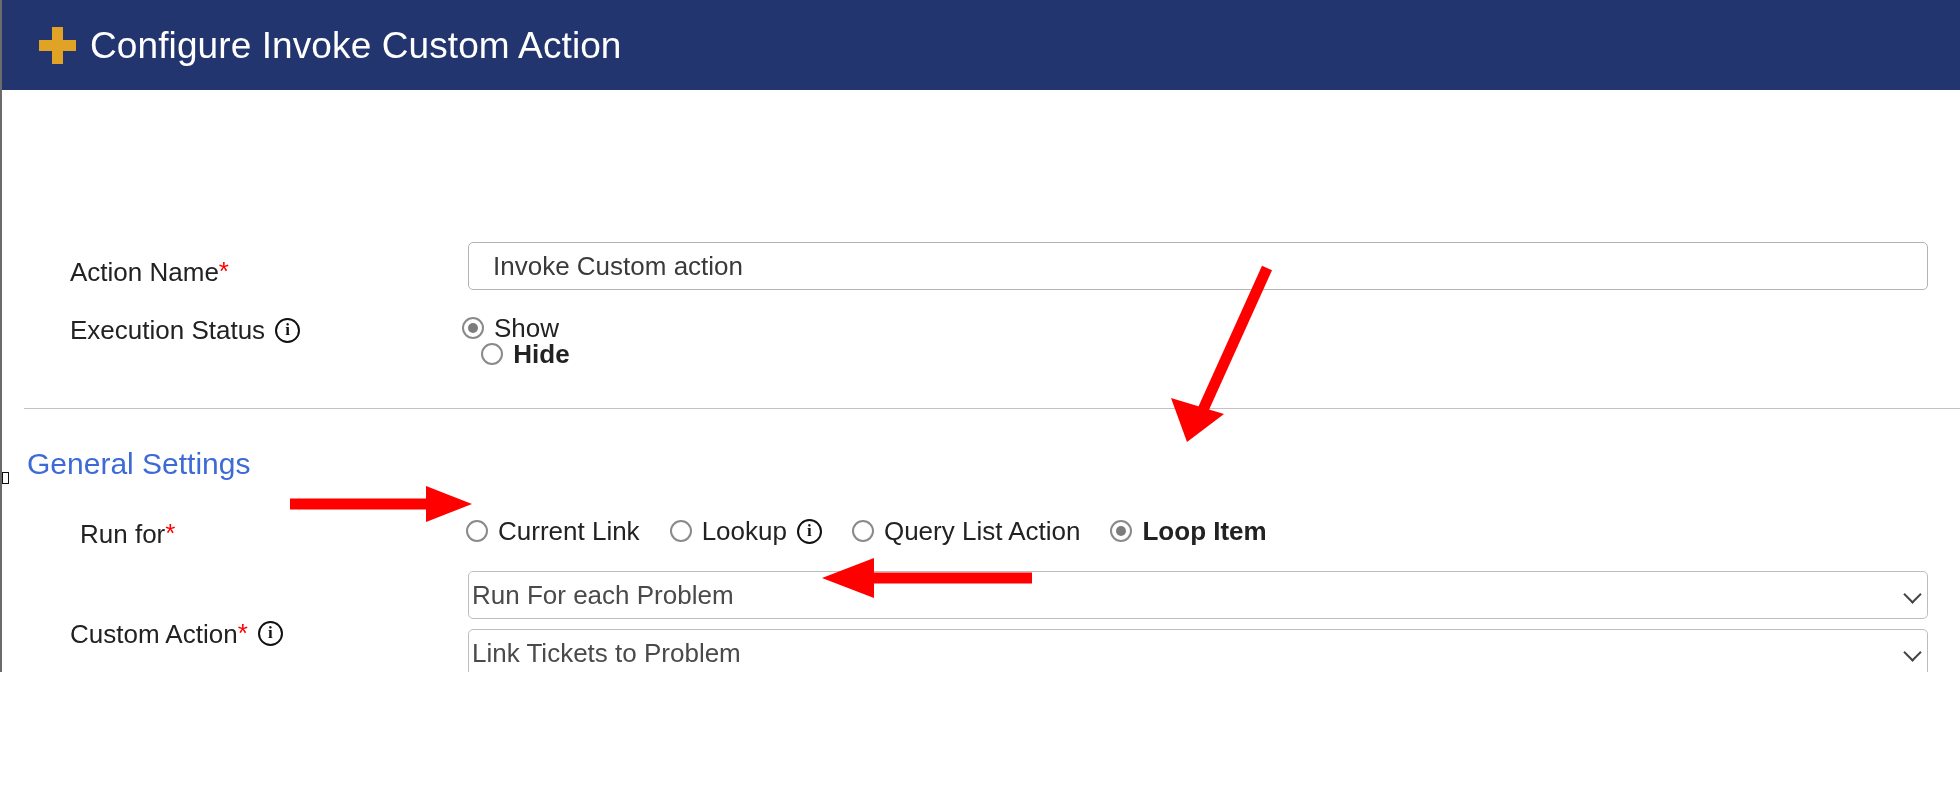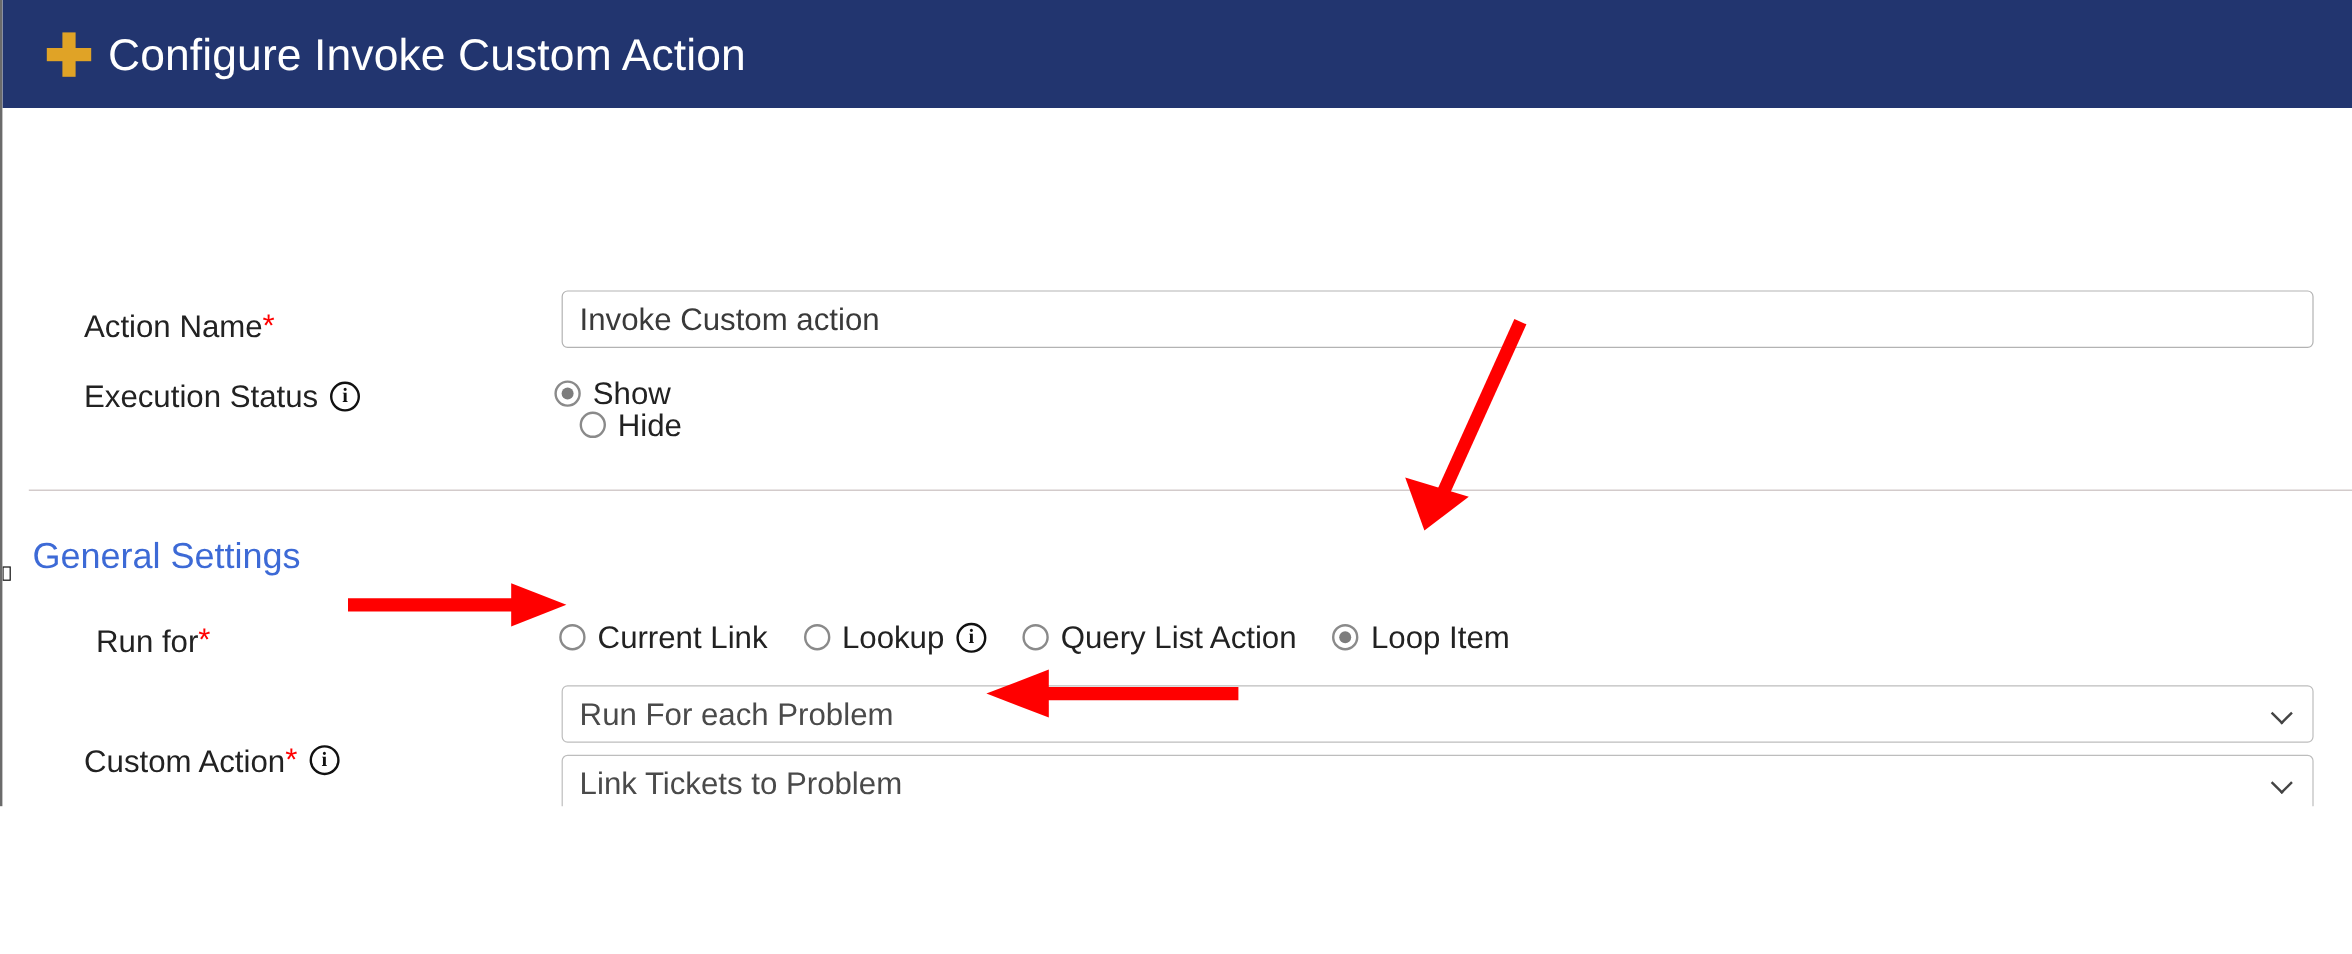--- a/index.html
+++ b/index.html
@@ -115,34 +115,34 @@
     left: 466px;
     top: 152px;
     width: 1460px;
     height: 48px;
     border: 1px solid #b3b3b3;
     border-radius: 5px;
     background: #ffffff;
     box-sizing: border-box;
     font-size: 26px;
     color: #3a3a3a;
-    padding: 0 14px;
+    padding: 0 24px;
     font-family: "Liberation Sans", sans-serif;
     outline: none;
   }
 
   
   .radio-group { display: flex; align-items: center; }
   .radio-opt {
     display: flex;
     align-items: center;
     margin-right: 30px;
     white-space: nowrap;
   }
-  .radio-opt:last-child { margin-right: 0; }
+  .radio-opt:last-child { margin-right: 0; font-weight: bold; }
   .radio-dot {
     width: 22px;
     height: 22px;
     border: 2px solid #8a8a8a;
     border-radius: 50%;
     box-sizing: border-box;
     margin-right: 10px;
     flex: 0 0 22px;
     position: relative;
     background: #fff;
@@ -196,21 +196,21 @@
   .select-box {
     position: absolute;
     width: 1460px;
     height: 48px;
     border: 1px solid #bdbdbd;
     border-radius: 5px;
     background: #ffffff;
     box-sizing: border-box;
     display: flex;
     align-items: center;
-    padding: 0 14px;
+    padding: 0 3px;
     justify-content: flex-end;
   }
   .select-value {
     font-size: 26px;
     color: #4a4a4a;
     line-height: 1;
     flex: 1 1 auto;
     white-space: nowrap;
     overflow: hidden;
   }

